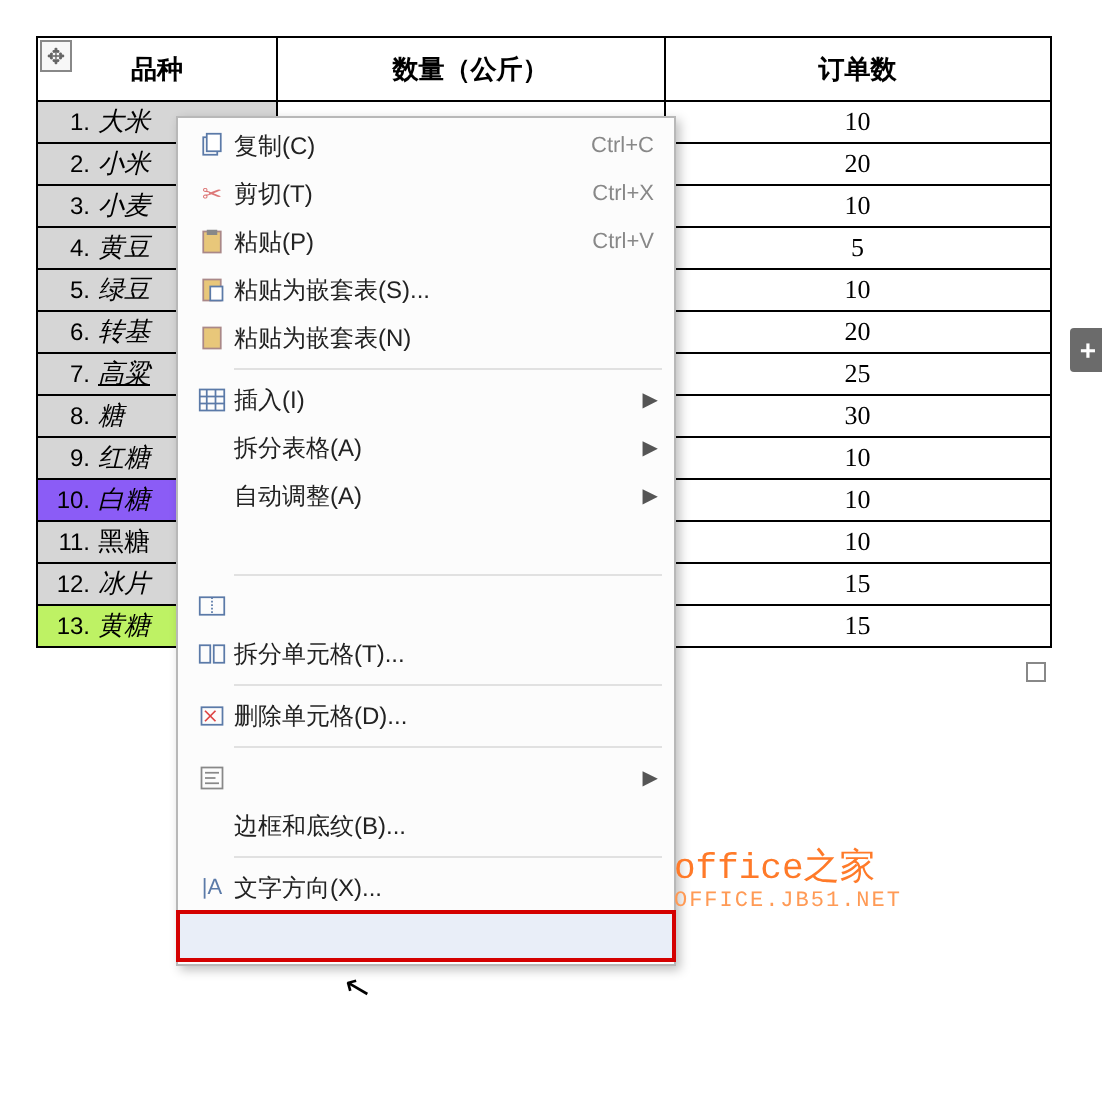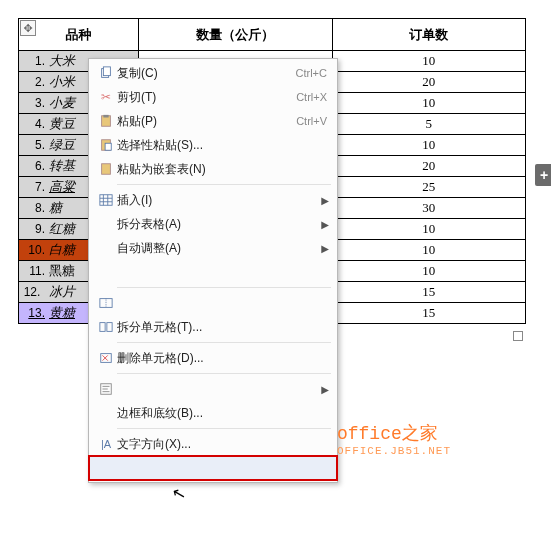--- a/index.html
+++ b/index.html
@@ -134,21 +134,21 @@
           <td style="padding: 0px; background: rgb(214, 214, 214);">
             <div style="display: flex; height: 100%; align-items: center;">
               <span style="width: 30px; text-align: right; padding-right: 4px; font-family: sans-serif; font-size: 12px;">9.</span>
               <span style="font-style: italic;">红糖</span>
             </div>
           </td>
           <td class="qty" style="background: rgb(255, 255, 255);"></td>
           <td class="ord" style="background: rgb(255, 255, 255);">10</td>
         </tr>
         <tr class="sel-row">
-          <td style="padding: 0px; background: #c2410c;">
+          <td style="padding: 0px; background: #8b5cf6;">
             <div style="display: flex; height: 100%; align-items: center;">
               <span style="width: 30px; text-align: right; padding-right: 4px; font-family: sans-serif; font-size: 12px;">10.</span>
               <span style="font-style: italic;">白糖</span>
             </div>
           </td>
           <td class="qty" style="background: rgb(255, 255, 255);"></td>
           <td class="ord" style="background: rgb(255, 255, 255);">10</td>
         </tr>
         <tr class="sel-row">
           <td style="padding: 0px; background: rgb(214, 214, 214);">
@@ -156,29 +156,29 @@
               <span style="width: 30px; text-align: right; padding-right: 4px; font-family: sans-serif; font-size: 12px;">11.</span>
               <span style="">黑糖</span>
             </div>
           </td>
           <td class="qty" style="background: rgb(255, 255, 255);"></td>
           <td class="ord" style="background: rgb(255, 255, 255);">10</td>
         </tr>
         <tr class="sel-row">
           <td style="padding: 0px; background: rgb(214, 214, 214);">
             <div style="display: flex; height: 100%; align-items: center;">
-              <span style="width: 30px; text-align: center; padding-right: 4px; font-family: sans-serif; font-size: 12px;">12.</span>
+              <span style="width: 30px; text-align: right; padding-right: 4px; font-family: sans-serif; font-size: 12px;">12.</span>
               <span style="font-style: italic;">冰片</span>
             </div>
           </td>
           <td class="qty" style="background: rgb(255, 255, 255);"></td>
           <td class="ord" style="background: rgb(255, 255, 255);">15</td>
         </tr>
         <tr class="sel-row">
-          <td style="padding: 0px; background: #c4b5fd; text-decoration: underline;">
+          <td style="padding: 0px; background: #bef264;">
             <div style="display: flex; height: 100%; align-items: center;">
               <span style="width: 30px; text-align: right; padding-right: 4px; font-family: sans-serif; font-size: 12px;">13.</span>
               <span style="font-style: italic;">黄糖</span>
             </div>
           </td>
           <td class="qty" style="background: rgb(255, 255, 255);"></td>
           <td class="ord" style="background: rgb(255, 255, 255);">15</td>
         </tr>
       </tbody>
   </table>
@@ -214,21 +214,21 @@
     <span class="lbl">粘贴(P)</span>
     <span class="sc">Ctrl+V</span>
   </div>
   <div class="mi">
     <span class="ic">
         <svg viewBox="0 0 16 16">
           <rect x="3" y="2" width="10" height="12" fill="#e8c77a" stroke="#a88"></rect>
           <rect x="7" y="6" width="7" height="8" fill="#fff" stroke="#5b7aa8"></rect>
         </svg>
       </span>
-    <span class="lbl">选择性粘贴(S)...</span>
+    <span class="lbl">粘贴为嵌套表(S)...</span>
   </div>
   <div class="mi">
     <span class="ic">
         <svg viewBox="0 0 16 16">
           <rect x="3" y="2" width="10" height="12" fill="#e8c77a" stroke="#a88"></rect>
         </svg>
       </span>
     <span class="lbl">粘贴为嵌套表(N)</span>
   </div>
   <div class="sep"></div>

